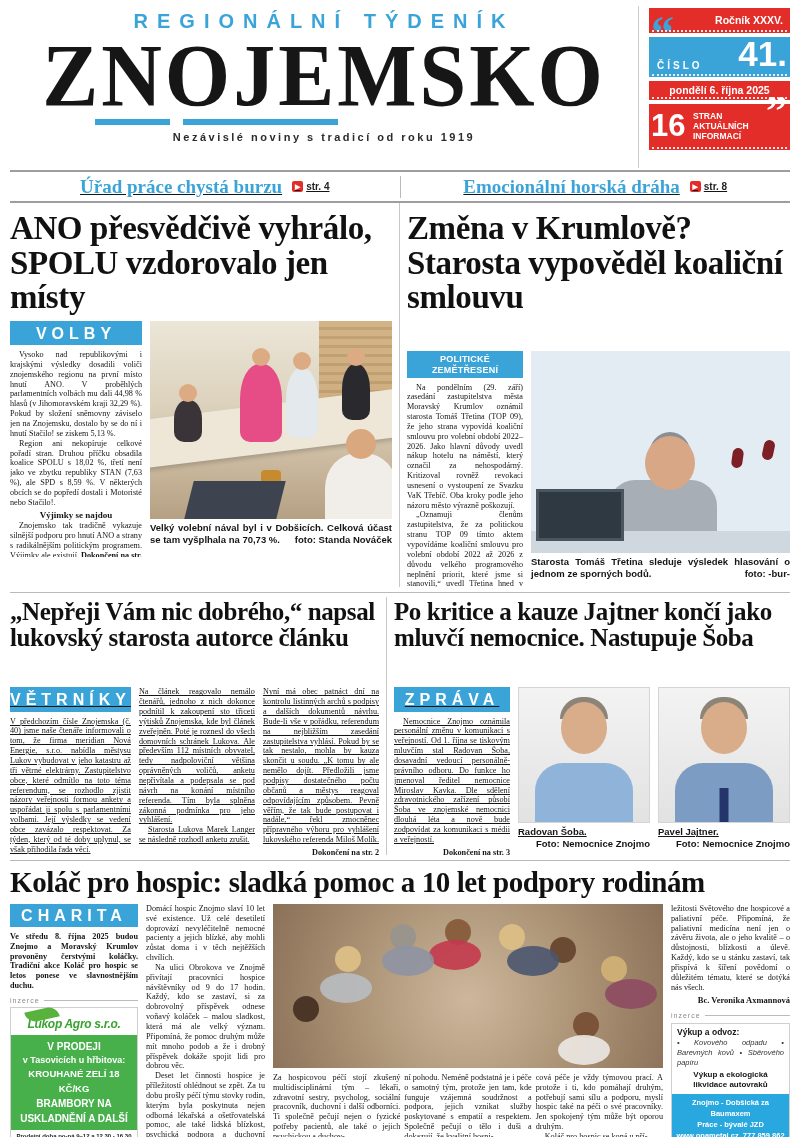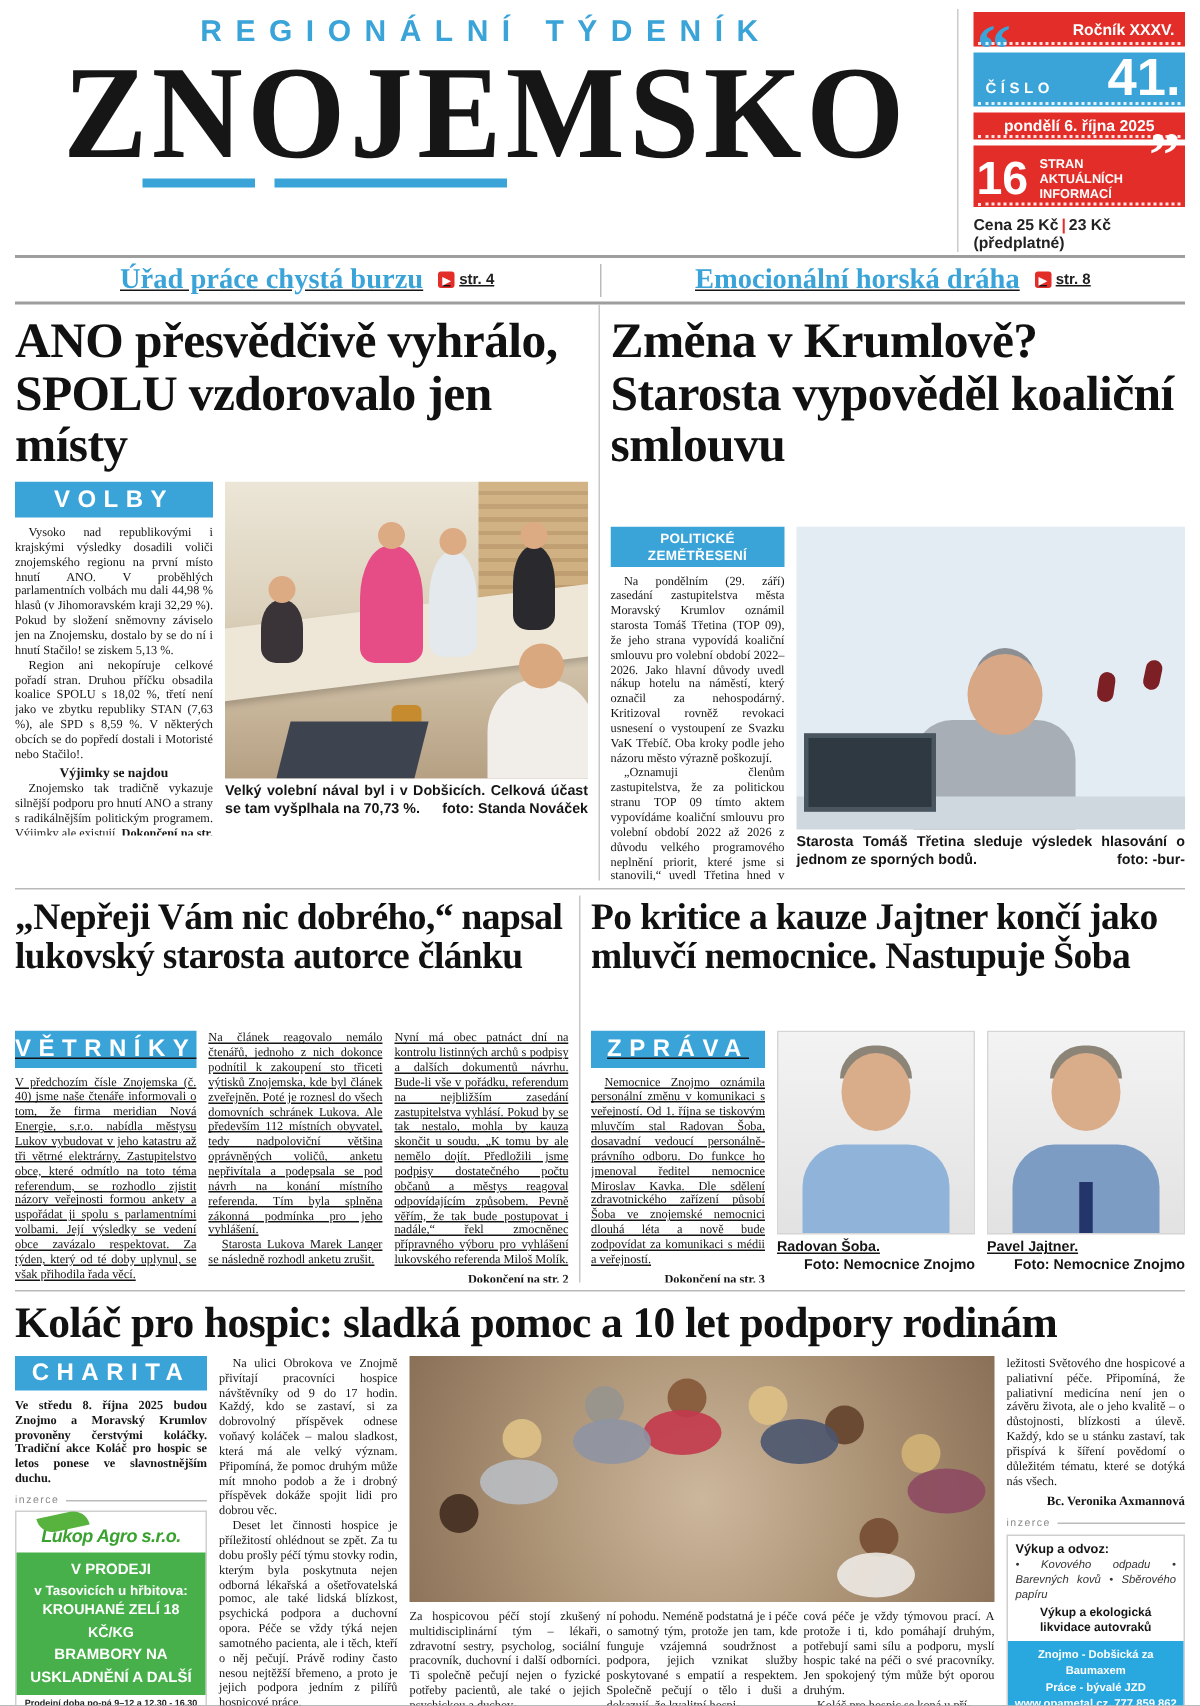--- a/index.html
+++ b/index.html
@@ -209,42 +209,40 @@
 <div class="page">
 
   <header class="masthead">
     <div class="mast-left">
       <div class="mast-kicker">REGIONÁLNÍ TÝDENÍK</div>
       <div class="mast-title">ZNOJEMSKO</div>
       <div class="mast-bars">
         <span class="bar b1"></span>
         <span class="bar b2"></span>
       </div>
+      <div class="mast-tagline">Nezávislé noviny s tradicí od roku 1919</div>
     </div>
     <div class="mast-right">
       <div class="ib ib-red ib-volume">
         <span class="q q-open">“</span>
         <span>Ročník XXXV.</span>
       </div>
       <div class="ib ib-blue ib-number">
         <span class="num-label">ČÍSLO</span>
         <span class="num-big">41.</span>
       </div>
       <div class="ib ib-red ib-date">pondělí 6. října 2025</div>
       <div class="ib ib-red ib-pages">
         <span class="pages-num">16</span>
         <span class="pages-text">
           <span>STRAN</span><br>
           <span>AKTUÁLNÍCH</span><br>
           <span>INFORMACÍ</span>
         </span>
         <span class="q q-close">”</span>
-      </div>
-      <div class="price-line">
-        <span>Cena 25 Kč</span><span class="red-sep">|</span><span>23 Kč (předplatné)</span>
       </div>
     </div>
   </header>
 
   <nav class="teaser-bar">
     <div class="teaser">
       <span class="teaser-label">Úřad práce chystá burzu</span>
       <span class="page-ref">
         <span class="play">▶</span>
         <span>str. 4</span>
@@ -398,20 +396,21 @@
           <div class="lk-hours">Prodejní doba po-pá 9–12 a 12.30 - 16.30</div>
           <div class="lk-blue">
             <div>www.lukopsro.cz i na facebooku</div>
             <div>tel: 603 746 254</div>
           </div>
         </div>
 
       </div>
 
       <div class="bot-c2 btxt">
+        <p class="ni">Domácí hospic Znojmo slaví 10 let své existence. Už celé desetiletí doprovází nevyléčitelně nemocné pacienty a jejich blízké, aby mohli zůstat doma i v těch nejtěžších chvílích.</p>
         <p>Na ulici Obrokova ve Znojmě přivítají pracovníci hospice návštěvníky od 9 do 17 hodin. Každý, kdo se zastaví, si za dobrovolný příspěvek odnese voňavý koláček – malou sladkost, která má ale velký význam. Připomíná, že pomoc druhým může mít mnoho podob a že i drobný příspěvek dokáže spojit lidi pro dobrou věc.</p>
         <p>Deset let činnosti hospice je příležitostí ohlédnout se zpět. Za tu dobu prošly péčí týmu stovky rodin, kterým byla poskytnuta nejen odborná lékařská a ošetřovatelská pomoc, ale také lidská blízkost, psychická podpora a duchovní opora. Péče se vždy týká nejen samotného pacienta, ale i těch, kteří o něj pečují. Právě rodiny často nesou nejtěžší břemeno, a proto je jejich podpora jedním z pilířů hospicové práce.</p>
       </div>
 
       <div class="bot-mid">
         <div class="photo photo-group">
           <i class="gp"></i>
             <i class="gp"></i>
             <i class="gp"></i>
             <i class="gp"></i>

